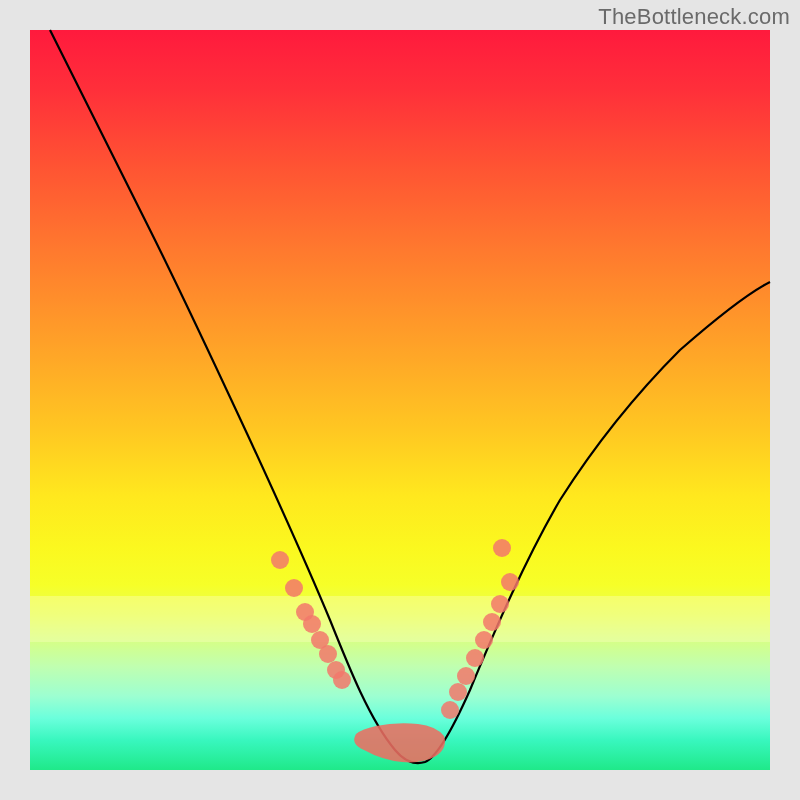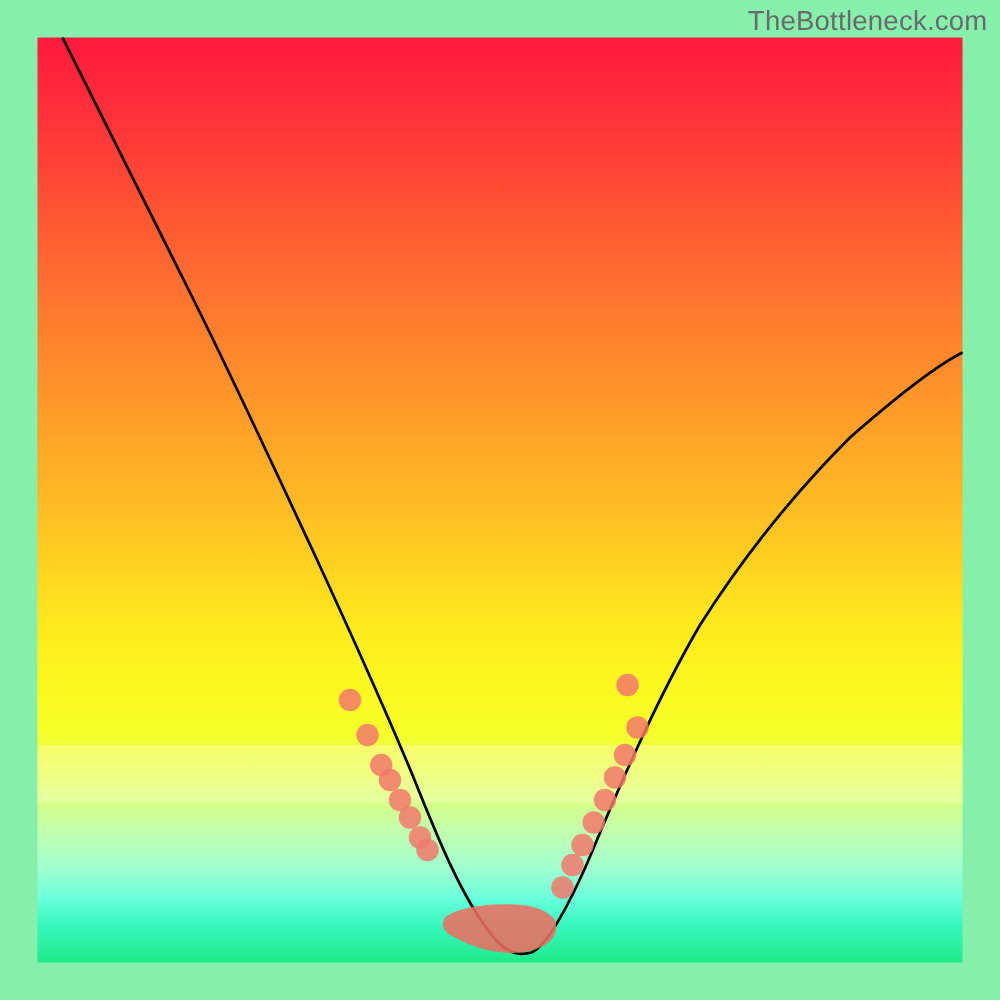--- a/index.html
+++ b/index.html
@@ -10,21 +10,21 @@
     background: #000;
     overflow: hidden;
     font-family: Arial, Helvetica, sans-serif;
   }
   .frame {
     position: absolute;
     left: 0;
     top: 0;
     width: 800px;
     height: 800px;
-    background: #86efac;
+    background: #e5e5e5;
   }
   .plot {
     position: absolute;
     left: 30px;
     top: 30px;
     width: 740px;
     height: 740px;
     
     background: linear-gradient(
       to bottom,

